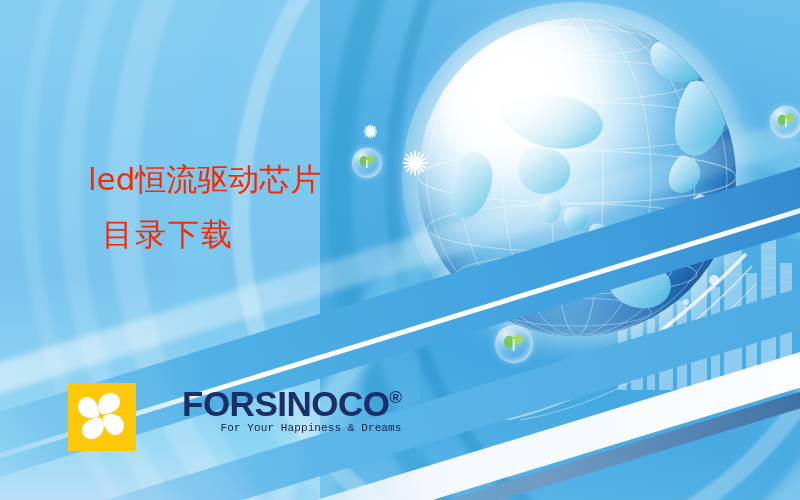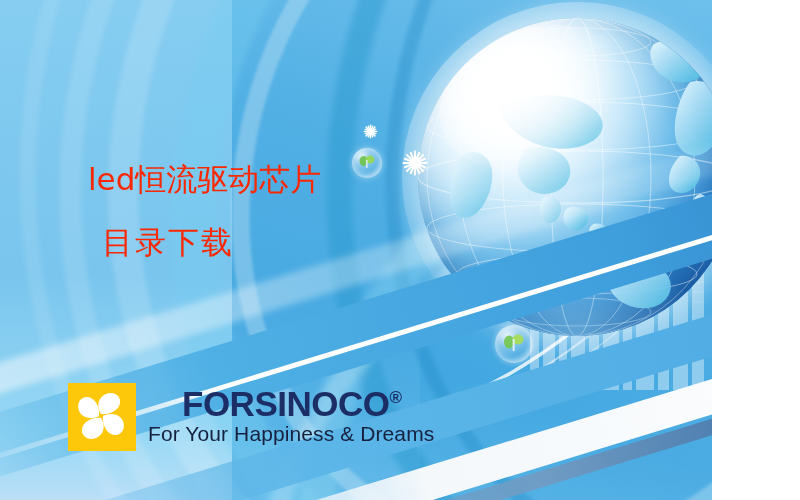--- a/index.html
+++ b/index.html
@@ -1,21 +1,21 @@
 <!DOCTYPE html>
 <html lang="zh"><head>
 <meta charset="utf-8">
 <title>FORSINOCO LED Banner</title>
 <style>
   html,body{margin:0;padding:0;background:#ffffff;}
   body{font-family:"Liberation Sans","DejaVu Sans",sans-serif;}
 
   #banner{
     position:relative;
-    width:712px;height:500px;
+    width:800px;height:500px;
     overflow:hidden;
     background:linear-gradient(160deg,#8fd1f2 0%,#7ec7ef 22%,#5ab6e8 52%,#57b4e6 72%,#9ad8f4 100%);
   }
 
   
   .wash-left{
     position:absolute;left:0;top:0;width:420px;height:100%;
     background:linear-gradient(180deg,#86cdf1 0%,#7ec8ef 30%,#79c5ee 55%,#9ad9f5 88%,#badff7 100%);
   }
   .wash-right{
@@ -124,36 +124,36 @@
 
   
   .headline{
     position:absolute;left:88px;top:164px;
     color:#FA2800;
     font-family:"DejaVu Sans","Liberation Sans",sans-serif;
     font-size:31px;line-height:1;
     white-space:nowrap;
     z-index:40;
   }
-  .headline .line2{display:block;margin-top:32px;margin-left:14px;letter-spacing:2px;}
+  .headline .line2{display:block;margin-top:24px;margin-left:14px;letter-spacing:2px;}
 
   
   .logo-block{position:absolute;left:68px;top:383px;display:flex;align-items:flex-start;z-index:40;}
   .logo-mark{width:68px;height:68px;background:#FDC80A;flex:0 0 auto;position:relative;}
   .logo-mark svg{position:absolute;left:0;top:0;}
   .logo-text{margin-left:12px;padding-top:2px;}
   .brand{
     font-family:"Liberation Sans","DejaVu Sans",sans-serif;
     font-weight:bold;font-size:35px;line-height:38px;
     color:#1B2E66;letter-spacing:-0.5px;white-space:nowrap;margin-left:34px;
   }
   .brand .reg{font-size:17px;vertical-align:super;line-height:1;}
   .tagline{
-    font-family:Liberation Sans, sans-serif;
-    font-size:21px;color:#16213F;white-space:nowrap;margin-top:-1px;letter-spacing:.1px;text-align:right;
+    font-family:Liberation Mono, monospace;
+    font-size:11px;color:#16213F;white-space:nowrap;margin-top:-1px;letter-spacing:.1px;text-align:right;
   }
 </style>
 </head>
 <body>
 
 <div id="banner">
 
   <div class="wash-left"></div>
   <div class="wash-right"></div>
 

